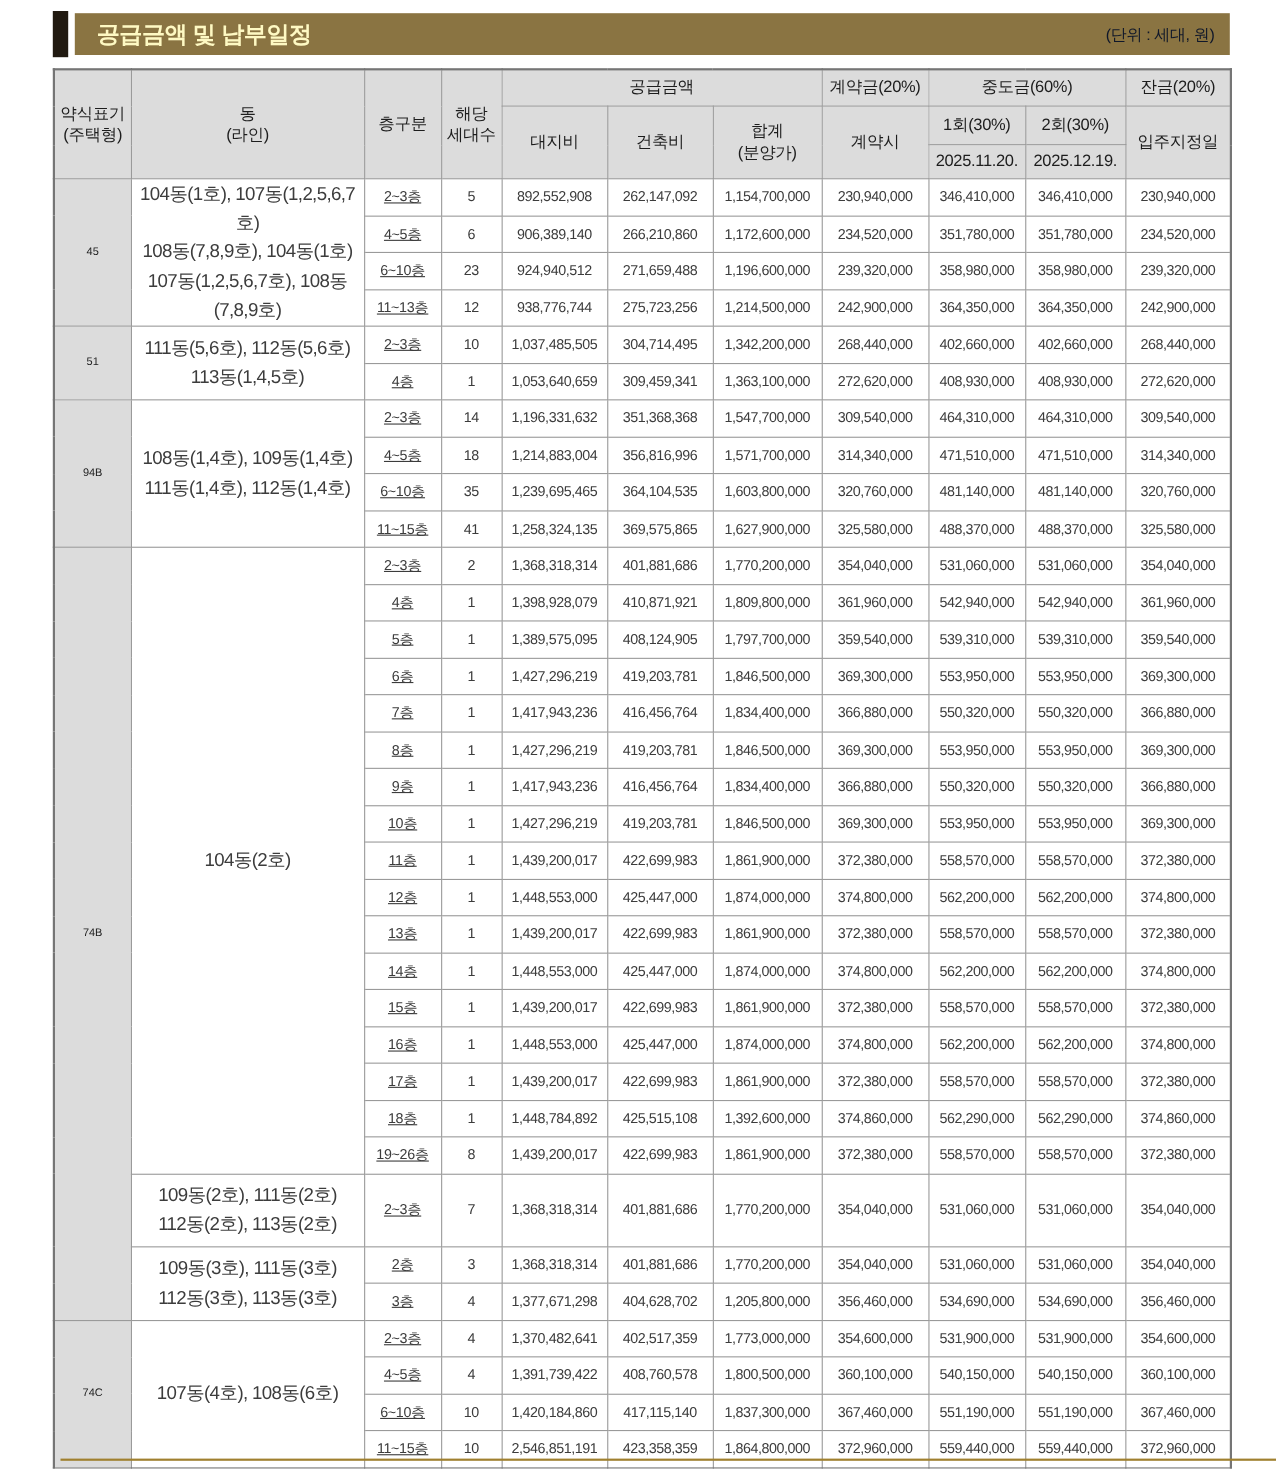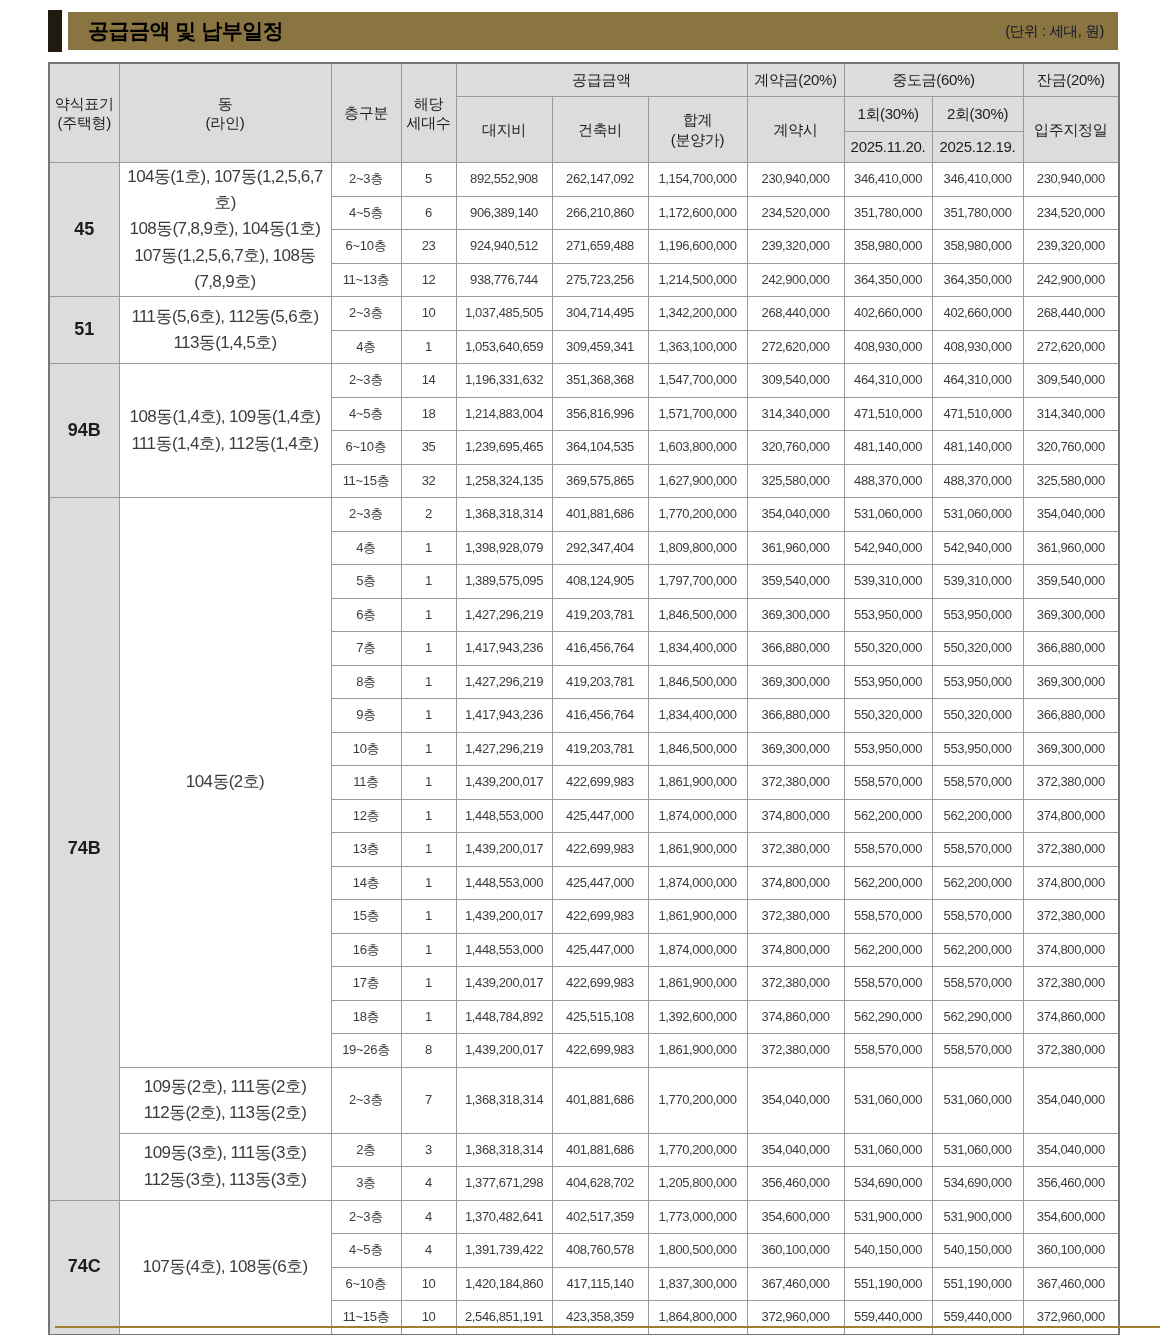--- a/index.html
+++ b/index.html
@@ -3,35 +3,35 @@
 <meta charset="utf-8">
 <style>
   html,body{margin:0;padding:0;background:#ffffff;}
   body{width:1160px;height:1335px;font-family:"Liberation Sans","DejaVu Sans",sans-serif;position:relative;}
   .page{position:absolute;inset:0;background:#fff;}
 
   
   .title-bar{position:absolute;top:10px;left:48px;right:42px;height:42px;display:flex;align-items:center;}
   .title-accent{width:14px;height:42px;background:#211a11;flex:0 0 auto;}
   .title-gold{margin-left:6px;flex:1;height:38px;background:#8a7442;display:flex;align-items:center;justify-content:space-between;padding:0 14px 0 20px;box-sizing:border-box;}
-  .title-text{color:#000000;font-size:21px;font-weight:bold;letter-spacing:-0.5px;}
+  .title-text{color:#fef9c3;font-size:21px;font-weight:bold;letter-spacing:-0.5px;}
   .unit-note{color:#0f172a;font-size:14.5px;letter-spacing:-0.3px;}
 
   
   table.sched{position:absolute;top:62px;left:48px;width:1070px;border-collapse:collapse;table-layout:fixed;border:2px solid #757575;}
   .sched th,.sched td{border:1px solid #9a9a9a;text-align:center;vertical-align:middle;padding:0 2px;overflow:hidden;}
   .sched thead th{background:#dcdcdc;font-size:15px;font-weight:500;color:#1d1d1d;white-space:pre-line;line-height:1.3;letter-spacing:-0.3px;}
   .sched thead tr.h1 th{height:32px;}
   .sched thead tr.h2 th{height:34px;}
   .sched thead tr.h3 th{height:30px;}
   .sched tbody td{font-size:13px;color:#3c3c3c;height:32.5px;line-height:1.2;letter-spacing:-0.4px;background:#fff;}
   .sched tbody tr.tall td{height:65px;}
-  .sched td.type-cell{background:#dcdcdc;font-size:18px;font-weight:700;color:#1c1c1c;letter-spacing:0;}
+  .sched td.type-cell{background:#dcdcdc;font-size:10px;font-weight:400;color:#1c1c1c;letter-spacing:0;}
   .sched td.line-cell{white-space:pre-line;font-size:17px;letter-spacing:-0.6px;line-height:1.55;}
-  .sched td.floor-cell{letter-spacing:-0.3px;}
+  .sched td.floor-cell{letter-spacing:-0.3px;text-decoration:underline;}
 
   
   .bottom-rule{position:absolute;top:1326px;left:55px;right:0;height:2px;background:#a0802f;}
 </style>
 </head>
 <body>
 
 <div class="page">
 
   <div class="title-bar">
@@ -190,21 +190,21 @@
           <td>1,239,695,465</td>
           <td>364,104,535</td>
           <td>1,603,800,000</td>
           <td>320,760,000</td>
           <td>481,140,000</td>
           <td>481,140,000</td>
           <td>320,760,000</td>
         </tr>
         <tr>
           <td class="floor-cell">11~15층</td>
-          <td>32</td>
+          <td>41</td>
           <td>1,258,324,135</td>
           <td>369,575,865</td>
           <td>1,627,900,000</td>
           <td>325,580,000</td>
           <td>488,370,000</td>
           <td>488,370,000</td>
           <td>325,580,000</td>
         </tr>
         <tr>
           <td class="type-cell" rowspan="20">74B</td>
@@ -216,21 +216,21 @@
           <td>1,770,200,000</td>
           <td>354,040,000</td>
           <td>531,060,000</td>
           <td>531,060,000</td>
           <td>354,040,000</td>
         </tr>
         <tr>
           <td class="floor-cell">4층</td>
           <td>1</td>
           <td>1,398,928,079</td>
-          <td>292,347,404</td>
+          <td>410,871,921</td>
           <td>1,809,800,000</td>
           <td>361,960,000</td>
           <td>542,940,000</td>
           <td>542,940,000</td>
           <td>361,960,000</td>
         </tr>
         <tr>
           <td class="floor-cell">5층</td>
           <td>1</td>
           <td>1,389,575,095</td>

